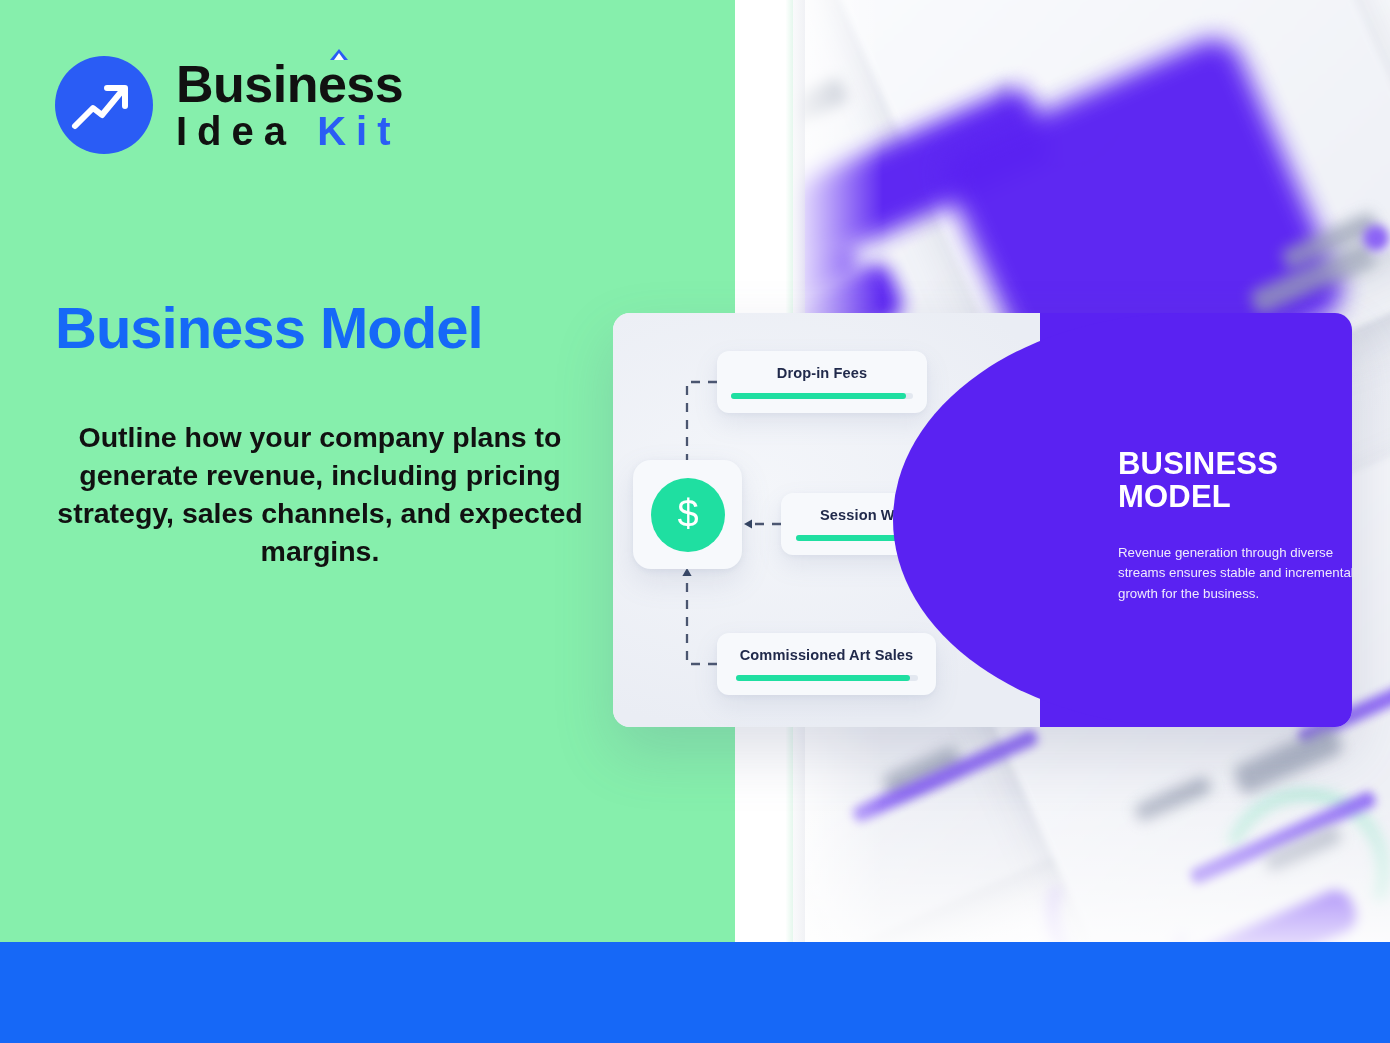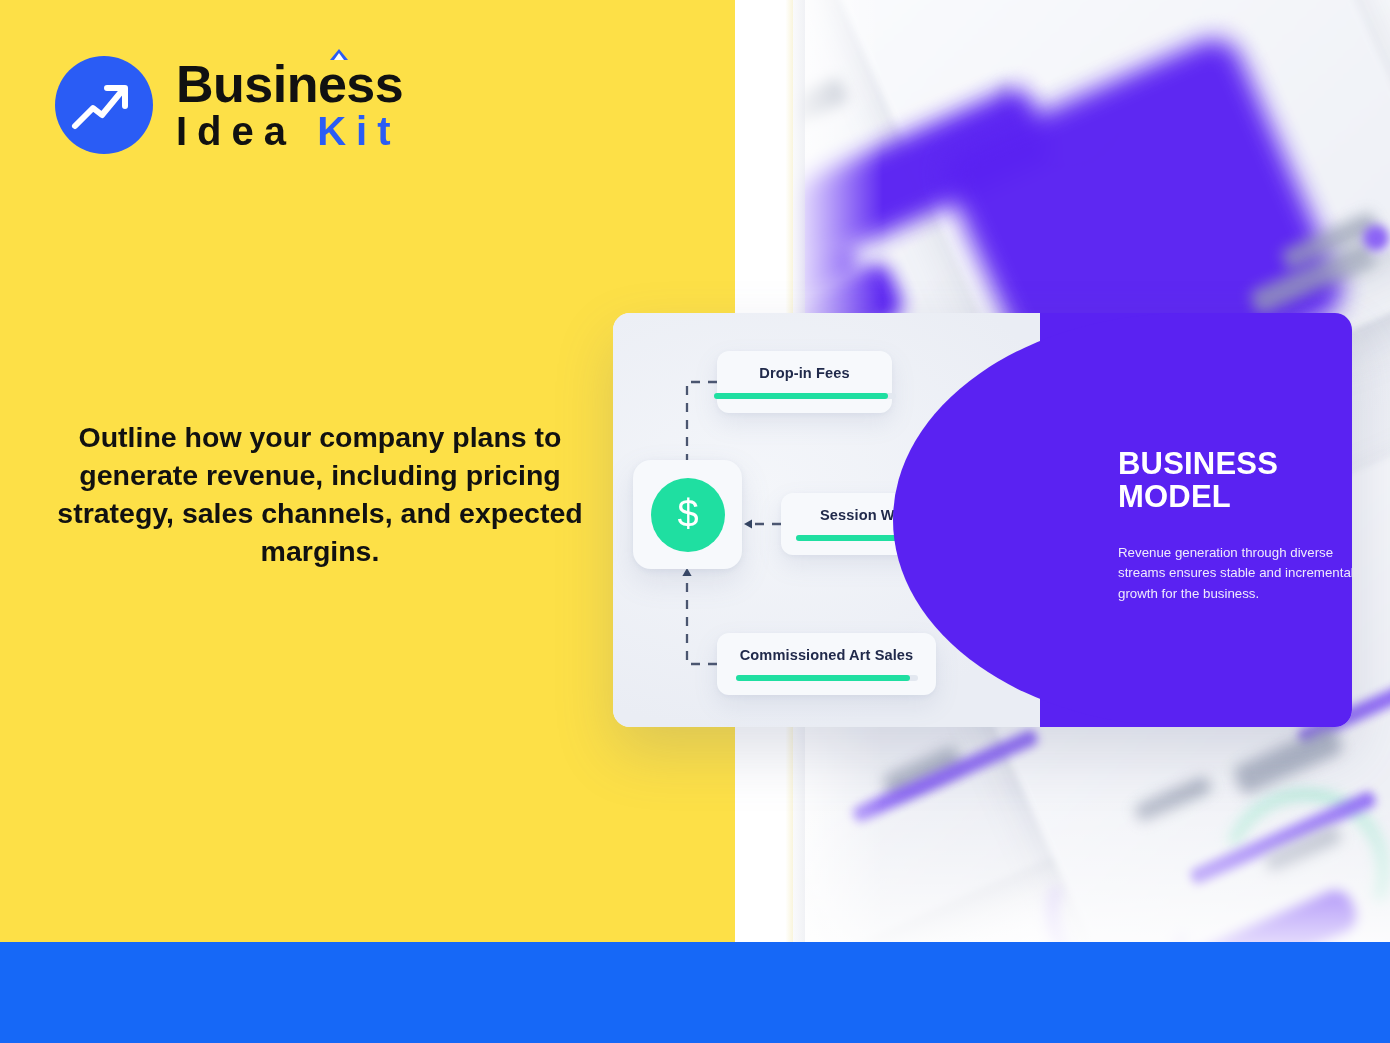--- a/index.html
+++ b/index.html
@@ -4,21 +4,21 @@
 <style>
   * { margin:0; padding:0; box-sizing:border-box; }
   html,body { width:1390px; height:1043px; overflow:hidden; }
   body {
     font-family:"Liberation Sans", sans-serif;
     background:#ffffff;
     position:relative;
   }
 
   
-  .slide { position:absolute; inset:0; width:1390px; height:1043px; background:#fde047; }
+  .slide { position:absolute; inset:0; width:1390px; height:1043px; background:#86efac; }
 
   
   .bg-photo {
     position:absolute; left:793px; top:0; width:597px; height:942px;
     overflow:hidden;
     background:linear-gradient(152deg,#fdfdfe 0%,#f4f5f8 32%,#eceef4 55%,#f6f7fa 78%,#fbfbfd 100%);
   }
   .bg-photo .sheet {
     position:absolute; border-radius:14px;
     background:linear-gradient(160deg,#fbfcfe 0%,#eef0f6 100%);
@@ -175,21 +175,21 @@
     display:flex; flex-direction:column; align-items:center; justify-content:center;
   }
   .node-label {
     font-size:14.6px; font-weight:bold; color:#212a4b; letter-spacing:.1px; white-space:nowrap;
   }
   .node-track {
     margin-top:12px; height:6px; border-radius:4px; background:#e3e8f0; position:relative;
   }
   .node-fill { position:absolute; left:0; top:0; height:100%; border-radius:4px; background:#1fdfa1; }
 
-  .node.n1 { left:104px; top:38px; width:175px; height:62px; }
+  .node.n1 { left:104px; top:38px; width:210px; height:62px; }
   .node.n1 .node-track { width:182px; }
   .node.n2 { left:168px; top:180px; width:219px; height:62px; }
   .node.n2 .node-track { width:190px; }
   .node.n3 { left:104px; top:320px; width:219px; height:62px;align-items:center; }
   .node.n3 .node-track { width:182px; }
 
   
   .hub {
     position:absolute; left:20px; top:147px; width:109px; height:109px; border-radius:18px;
     background:#f7f9fc;
@@ -259,20 +259,21 @@
         <span>Business</span>
         <span class="logo-hat"></span>
       </div>
       <div class="logo-line2">
         <span>Idea</span>
         <span class="kit">Kit</span>
       </div>
     </div>
   </div>
 
+  <h1 class="headline">Business Model</h1>
   <p class="body-1">Outline how your company plans to generate revenue, including pricing strategy, sales channels, and expected margins.</p>
 
   <div class="card">
 
     <div class="card-left">
 
       <svg class="connectors" viewBox="0 0 470 414">
 
         <path d="M104 69 H74 V196" stroke="#4b5670" stroke-width="2.3" fill="none" stroke-dasharray="9 8" stroke-linecap="butt"></path>
         <path d="M74 203 l-4.6 -8 h9.2 z" fill="#31415f" transform="rotate(180 74 199)"></path>

